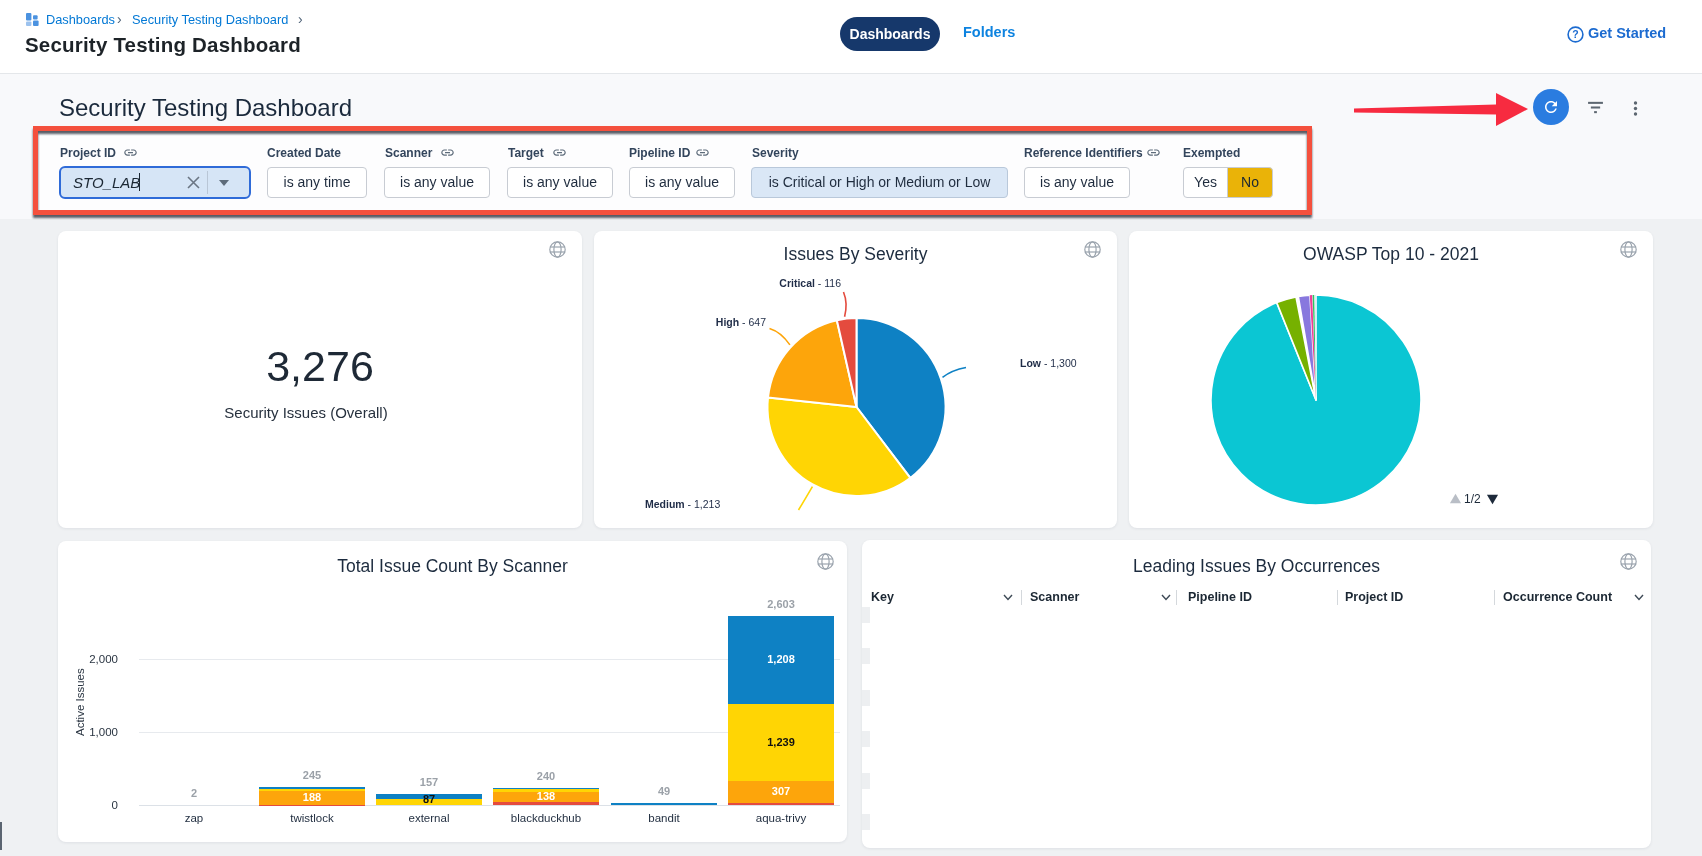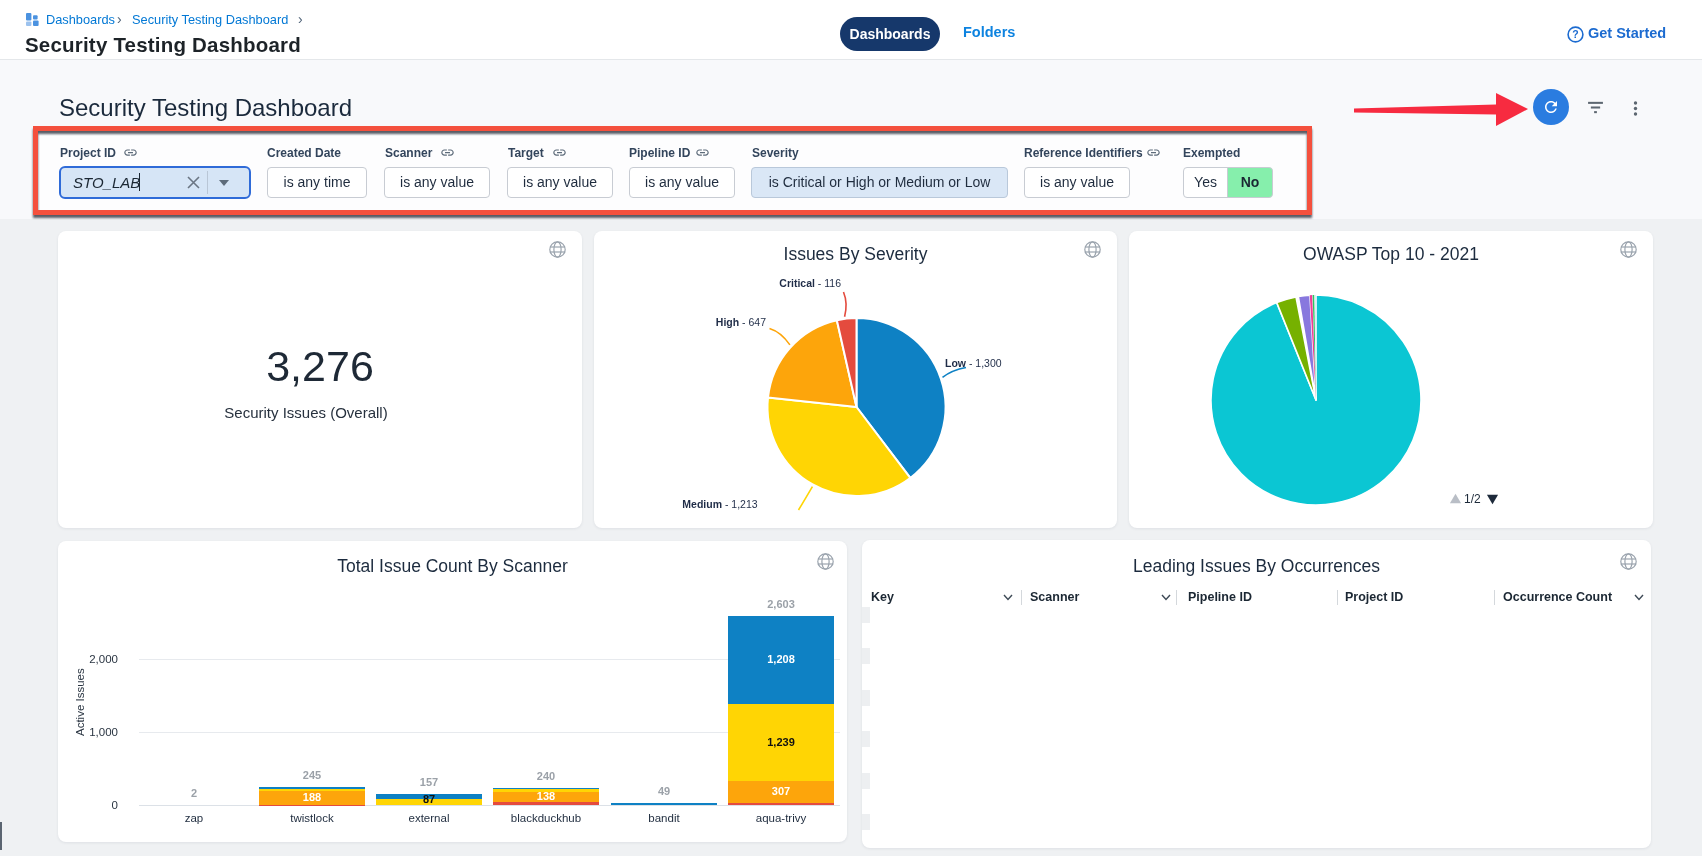--- a/index.html
+++ b/index.html
@@ -1,18 +1,18 @@
 <!DOCTYPE html>
 <html><head>
 <meta charset="utf-8">
 <style>
 * { margin:0; padding:0; box-sizing:border-box; }
 html,body { width:1702px; height:856px; overflow:hidden; background:#f8f9fb; font-family:"Liberation Sans",sans-serif; }
 .abs { position:absolute; }
-#topbar { position:absolute; left:0; top:0; width:1702px; height:60px; background:#fff; border-bottom:1px solid #e4e7ea; }
+#topbar { position:absolute; left:0; top:0; width:1702px; height:74px; background:#fff; border-bottom:1px solid #e4e7ea; }
 .crumb { position:absolute; top:12px; font-size:12.8px; color:#0278d5; }
 .crumbsep { position:absolute; top:11px; font-size:14px; color:#4f6378; }
 #pagetitle { position:absolute; left:25px; top:33px; font-size:20.5px; font-weight:bold; color:#1d2328; letter-spacing:0.2px; }
 #tab-dash { position:absolute; left:840px; top:17px; width:100px; height:34px; background:#16386b; border-radius:17px; color:#fff; font-size:14px; font-weight:bold; text-align:center; line-height:34px; }
 #tab-folders { position:absolute; left:963px; top:24px; font-size:14.5px; color:#0d83e0; font-weight:bold;}
 #getstarted { position:absolute; left:1588px; top:25px; font-size:14.5px; color:#1c6bd0; font-weight:bold; }
 #dasharea { position:absolute; left:0; top:219px; width:1702px; height:637px; background:#eff1f3; }
 #h1 { position:absolute; left:59px; top:94px; font-size:24px; color:#1b2a3c; }
 .card { position:absolute; background:#fff; border-radius:8px; box-shadow:0 1px 3px rgba(30,40,60,0.08); }
 .ctitle { position:absolute; text-align:center; font-size:17.5px; color:#1c2b3e; }
@@ -116,21 +116,21 @@
   <div class="fbtn" style="left:751px;width:257px;background:#dae7f6;border-color:#b9c8da;">is Critical or High or Medium or Low</div>
 
   <span class="filterlabel" style="left:1024px">Reference Identifiers</span>
   <svg class="abs" style="left:1146px;top:145px" width="15" height="15" viewBox="0 0 24 24">
       <path d="M3.9 12c0-1.71 1.39-3.1 3.1-3.1h4V7H7c-2.76 0-5 2.24-5 5s2.24 5 5 5h4v-1.9H7c-1.71 0-3.1-1.39-3.1-3.1zM8 13h8v-2H8v2zm9-6h-4v1.9h4c1.71 0 3.1 1.39 3.1 3.1s-1.39 3.1-3.1 3.1h-4V17h4c2.76 0 5-2.24 5-5s-2.24-5-5-5z" fill="#5d6b7a"></path>
     </svg>
   <div class="fbtn" style="left:1024px;width:106px;">is any value</div>
 
   <span class="filterlabel" style="left:1183px">Exempted</span>
   <div class="fbtn" style="left:1183px;width:45px;border-radius:4px 0 0 4px;">Yes</div>
-  <div class="fbtn" style="left:1227px;width:46px;border-radius:0 4px 4px 0;background:#86efac;font-weight:bold;color:#1b2733;">No</div>
+  <div class="fbtn" style="left:1227px;width:46px;border-radius:0 4px 4px 0;background:#eab308;font-weight:normal;color:#1b2733;">No</div>
 </div>
 
 <div class="card" id="cardA" style="left:58px;top:231px;width:524px;height:297px;"></div>
 <div class="card" id="cardB" style="left:594px;top:231px;width:523px;height:297px;"></div>
 <div class="card" id="cardC" style="left:1129px;top:231px;width:524px;height:297px;"></div>
 <div class="card" id="cardD" style="left:58px;top:541px;width:789px;height:301px;"></div>
 <div class="card" id="cardE" style="left:862px;top:540px;width:789px;height:308px;"></div>
 <div class="abs" style="left:58px;top:342px;width:524px;text-align:center;font-size:43px;color:#1e2936;">3,276</div>
 <div class="abs" style="left:58px;top:404px;width:496px;text-align:center;font-size:15px;color:#27313e;">Security Issues (Overall)</div>
 <div class="ctitle" style="left:594px;top:244px;width:523px">Issues By Severity</div>
@@ -189,22 +189,22 @@
     </g>
     <g transform="translate(-594,-231)" fill="none" stroke-width="1.6">
       <path d="M942.5,377.4 Q952,370 966,367.5" stroke="#0E81C4"></path>
       <path d="M789.9,344.9 Q781,332 769.5,328.5" stroke="#FDA50B"></path>
       <path d="M844.6,316.8 Q848,303 843.5,292" stroke="#E44B3E"></path>
       <path d="M812.4,486.6 Q804,501 798.5,510" stroke="#FFD504"></path>
     </g>
   </svg>
   <div class="plabel" style="left:691px;top:277px;width:150px;text-align:right;"><b>Critical</b> - 116</div>
   <div class="plabel" style="left:616px;top:316px;width:150px;text-align:right;"><b>High</b> - 647</div>
-  <div class="plabel" style="left:945px;top:357px;text-align:center;"><b>Low</b> - 1,300</div>
-  <div class="plabel" style="left:645px;top:498px;width:150px;text-align:center;"><b>Medium</b> - 1,213</div>
+  <div class="plabel" style="left:1020px;top:357px;text-align:center;"><b>Low</b> - 1,300</div>
+  <div class="plabel" style="left:645px;top:498px;width:150px;text-align:left;"><b>Medium</b> - 1,213</div>
 
   <svg class="abs" style="left:1129px;top:231px" width="524" height="297" viewBox="0 0 524 297">
     <g transform="translate(-1129,-231)" stroke="#fff" stroke-width="1.6" stroke-linejoin="round">
       <path d="M1316.0,400.0 L1316.00,295.00 A105,105 0 1 1 1276.75,302.61 Z" fill="#0BC6D3"></path>
       <path d="M1316.0,400.0 L1276.75,302.61 A105,105 0 0 1 1295.97,296.93 Z" fill="#76B100"></path>
       <path d="M1316.0,400.0 L1298.31,296.50 A105,105 0 0 1 1309.96,295.17 Z" fill="#8878DE"></path>
       <path d="M1316.0,400.0 L1309.77,295.18 A105,105 0 0 1 1312.15,295.07 Z" fill="#F23C96" stroke="none"></path>
       <path d="M1316.0,400.0 L1312.61,295.05 A105,105 0 0 1 1314.26,295.01 Z" fill="#2EC564" stroke="none"></path>
       <path d="M1316.0,400.0 L1314.72,295.01 A105,105 0 0 1 1315.82,295.00 Z" fill="#D9E9F7" stroke="none"></path>
     </g>

